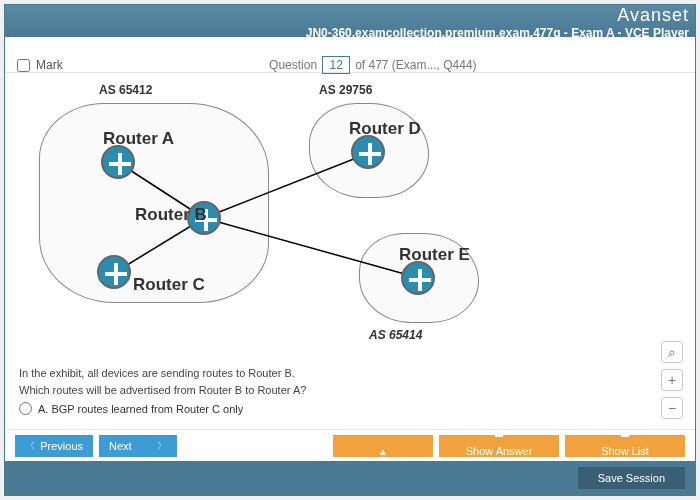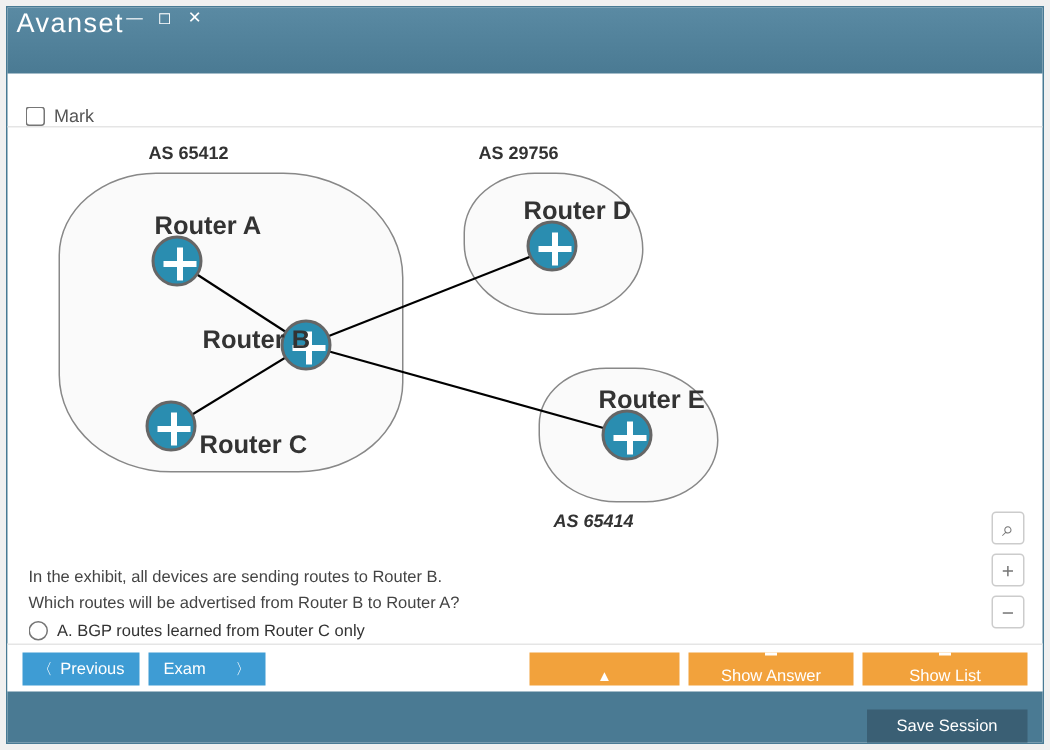--- a/index.html
+++ b/index.html
@@ -1,18 +1,18 @@
 <!DOCTYPE html>
 <html><head>
 <meta charset="utf-8">
 <style>
 * { box-sizing: border-box; margin: 0; padding: 0; font-family: Arial, sans-serif; }
 body { background: #f0f0f0; padding: 4px; }
 .window { width: 692px; height: 492px; background: #fff; border: 1px solid #487a94; display: flex; flex-direction: column; margin: auto; }
-.titlebar { background: linear-gradient(#5a8aa3,#4a7a93); height: 44px; display: flex; align-items: flex-start; padding: 0 6px; color: #fff; }
+.titlebar { background: linear-gradient(#5a8aa3,#4a7a93); height: 32px; display: flex; align-items: flex-end; padding: 0 6px; color: #fff; flex-direction: column; }
 .logo { font-size: 18px; font-weight: 300; letter-spacing: 1px; }
 .title { flex: 1; text-align: center; font-size: 12px; font-weight: bold; }
 .winbtns { display: flex; gap: 6px; }
 .winbtn { width: 14px; height: 14px; font-size: 11px; cursor: pointer; color:#fff; text-align:center; line-height:14px;}
 .qheader { height: 36px; border-bottom: 1px solid #e5e5e5; display: flex; align-items: flex-end; padding: 0 12px; font-size: 12px; color:#555;}
 .mark-cb { margin-right: 6px; }
 .qcenter { flex:1; text-align:center; color:#777;}
 .qnum { border:1px solid #487a94; padding:1px 6px; color:#487a94; margin:0 2px;}
 .content { flex: 1; overflow: hidden; padding: 10px 14px 4px 14px; position: relative; font-size: 12px; color:#333;}
 .diagram { width: 560px; height: 260px; position: relative; margin-bottom:24px;}
@@ -28,43 +28,49 @@
 .option { display:flex; align-items:flex-end; gap:6px; font-size:11px; margin-top:6px;}
 .sidetools { position:absolute; right:12px; bottom:10px; display:flex; flex-direction:column; gap:6px;}
 .sidetools div { width:22px; height:22px; border:1px solid #ccc; text-align:center; line-height:20px; font-size:14px; color:#777; cursor:pointer; border-radius:3px;}
 .navbar { height: 32px; background:#fff; border-top:1px solid #e5e5e5; display:flex; align-items:center; padding:0 10px; gap:6px; font-size:12px;}
 .btn { height:22px; display:inline-flex; align-items:center; justify-content:center; font-size:11px; cursor:pointer; color:#fff; padding:0 8px;}
 .btn-blue { background:#3e9cd4; }
 .btn-orange { background:#f2a23c;flex-direction:column; }
 .btn-prev { width:78px; justify-content:space-between; padding:0 10px;}
 .btn-next { width:78px; justify-content:space-between; padding:0 10px;}
 .btn-review { width:100px; justify-content:flex-end; gap:20px; padding:0 8px;}
-.btn-show { width:110px; justify-content:flex-start; gap:8px; padding:0 8px;}
+.btn-show { width:120px; justify-content:flex-start; gap:8px; padding:0 8px;}
 .chev{font-size:10px;}
 .sq{width:8px;height:8px;background:#fff;display:inline-block;}
 .spacer{flex:1;}
-.bottombar { height:34px; background:#4a7a93; display:flex; align-items:flex-end; justify-content:flex-end; padding:0 10px; gap:4px;}
+.bottombar { height:34px; background:#4a7a93; display:flex; align-items:center; justify-content:flex-end; padding:0 10px; gap:4px;}
 .bbtn { background:#3a5f74; color:#fff; font-size:11px; padding:5px 20px; cursor:pointer;}
 </style>
 </head>
 <body>
 
 <div class="window">
   <div class="titlebar">
     <span class="logo">Avanset</span>
+    <span class="title">JN0-360.examcollection.premium.exam.477q - Exam A - VCE Player</span>
     <div class="winbtns">
       <span class="winbtn">—</span>
       <span class="winbtn">◻</span>
       <span class="winbtn">✕</span>
     </div>
   </div>
 
   <div class="qheader">
     <input type="checkbox" class="mark-cb" style="">
     <span>Mark</span>
+    <div class="qcenter">
+      <span>Question</span>
+      <span class="qnum">12</span>
+      <span>of 477 (Exam..., Q444)</span>
+    </div>
   </div>
 
   <div class="content">
     <div class="diagram">
       <span class="aslabel" style="left:80px; top:0;">AS 65412</span>
       <span class="aslabel" style="left:300px; top:0;">AS 29756</span>
       <span class="aslabel" style="left:350px; top:245px;font-style:italic;">AS 65414</span>
 
       <div class="cloud" style="left:20px; top:20px; width:230px; height:200px;"></div>
       <div class="cloud" style="left:290px; top:20px; width:120px; height:95px;"></div>
@@ -108,21 +114,21 @@
       <div>−</div>
     </div>
   </div>
 
   <div class="navbar">
     <div class="btn btn-blue btn-prev">
       <span class="chev">〈</span>
       <span>Previous</span>
     </div>
     <div class="btn btn-blue btn-next">
-      <span>Exam</span>
+      <span>Next</span>
       <span class="chev">〉</span>
     </div>
     <div class="spacer"></div>
     <div class="btn btn-orange btn-review">
       <span>Review</span>
       <span class="chev">▲</span>
     </div>
     <div class="btn btn-orange btn-show">
       <span class="sq"></span>
       <span>Show Answer</span>

